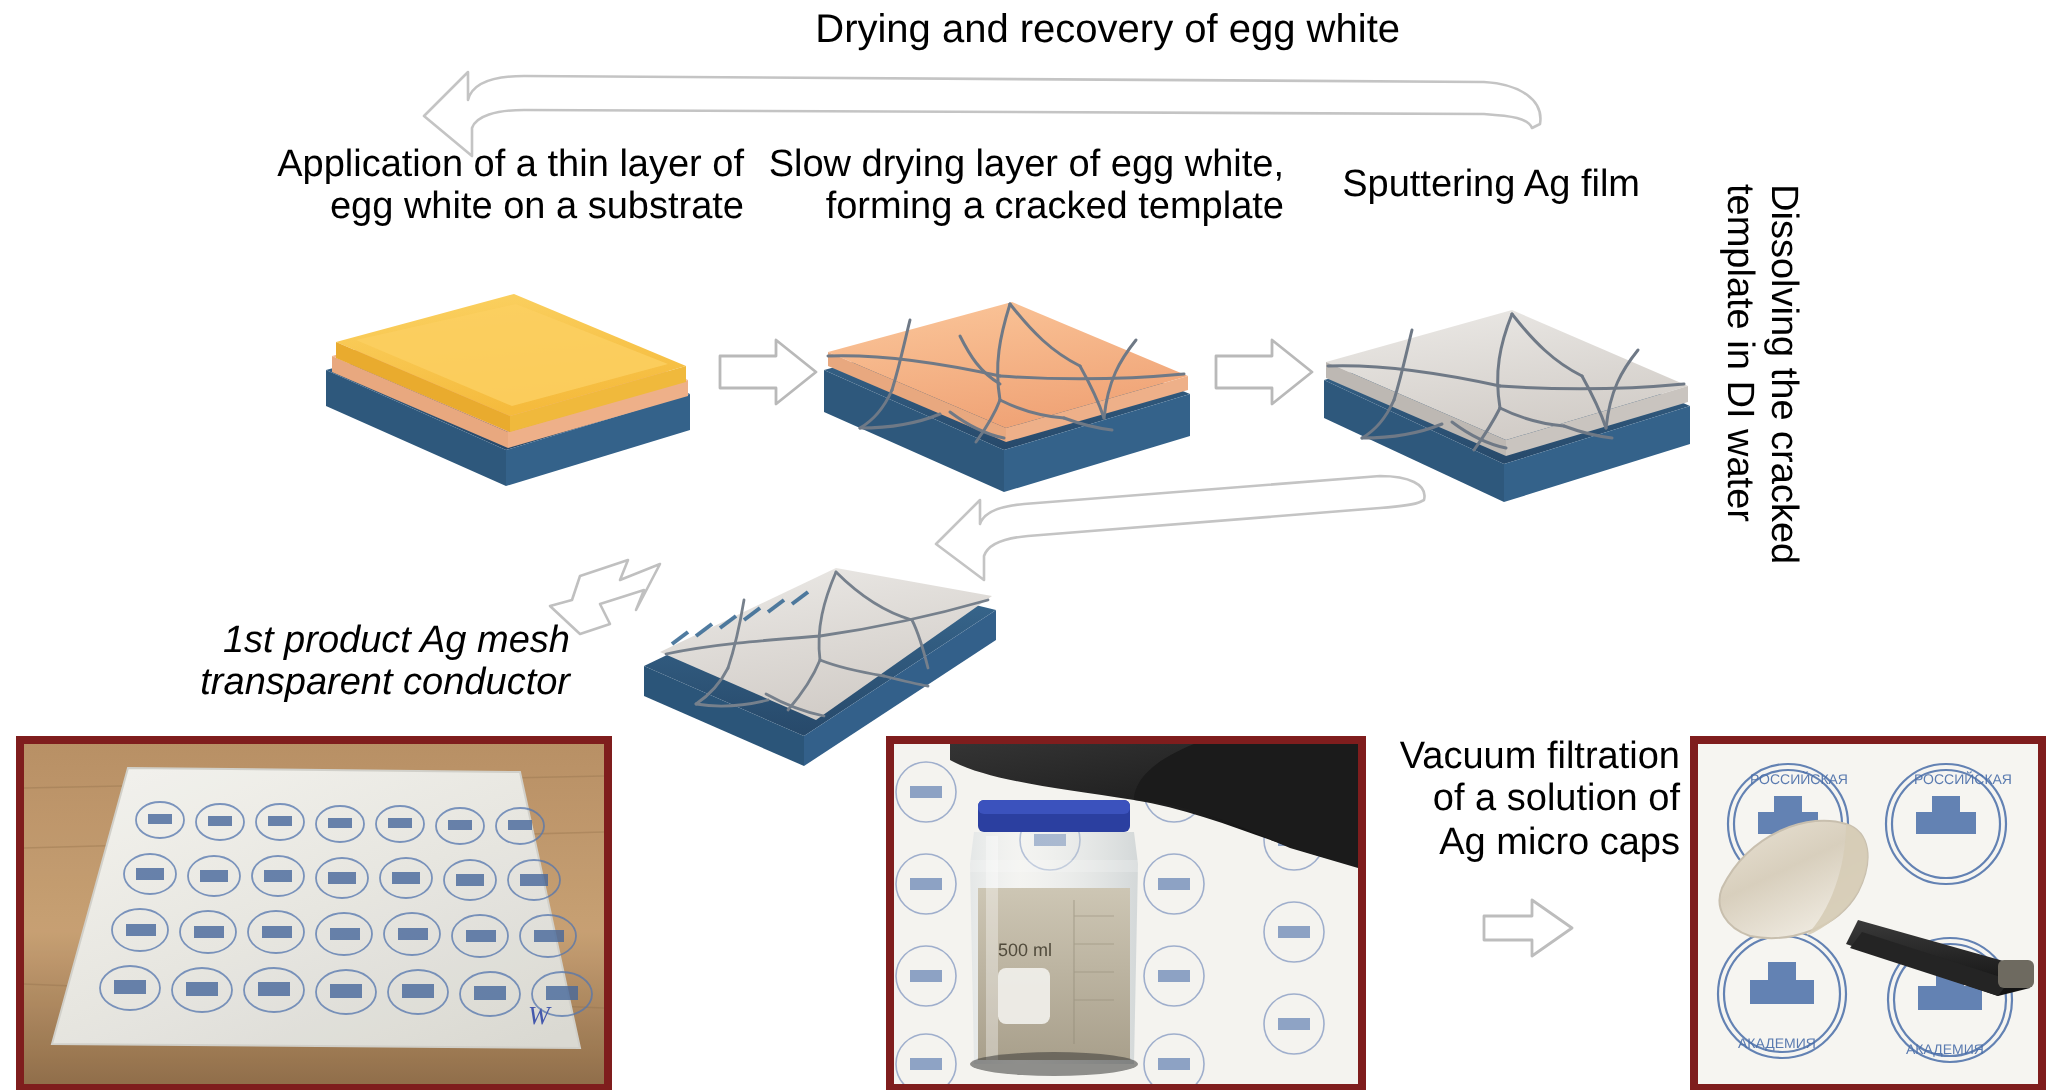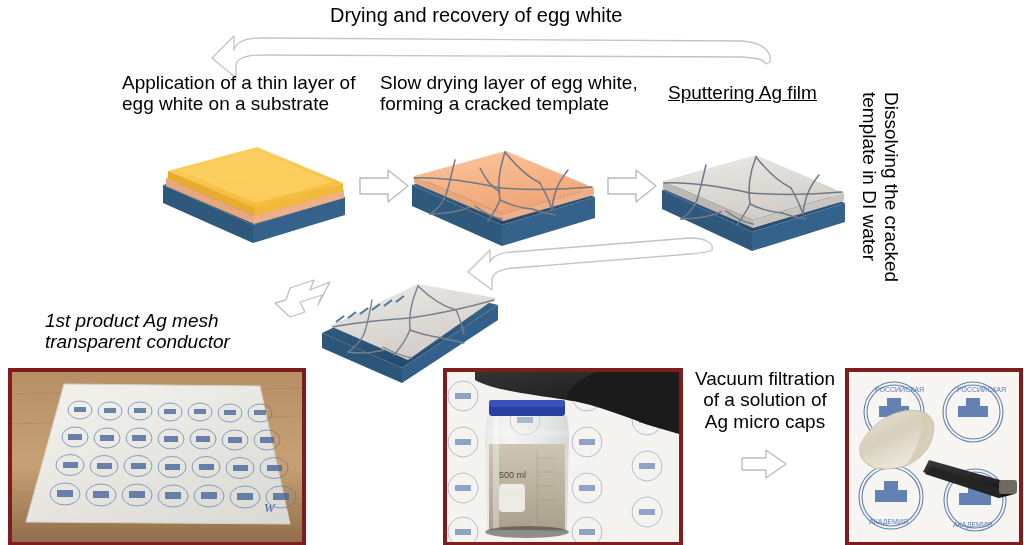--- a/index.html
+++ b/index.html
@@ -1,21 +1,21 @@
 <!DOCTYPE html>
 <html><head>
 <meta charset="utf-8">
 <style>
   html,body{margin:0;padding:0;background:#ffffff;}
   body{width:1024px;height:545px;position:relative;overflow:hidden;
        font-family:"Liberation Sans","DejaVu Sans",sans-serif;color:#000;}
   .stage{position:absolute;inset:0;}
-  .lbl{position:absolute;text-align:left;line-height:1.12;color:#000;
+  .lbl{position:absolute;text-align:right;line-height:1.12;color:#000;
        font-size:19px;white-space:pre-line;}
-  .lbl.left{text-align:center;}
+  .lbl.left{text-align:right;}
   .vert{position:absolute;font-size:19px;line-height:1.15;white-space:pre-line;
         transform-origin:left top;text-align:left;}
   .photo{position:absolute;border:4px solid #7f1d1d;background:#111;overflow:hidden;}
   .svgl{position:absolute;left:0;top:0;width:1024px;height:545px;overflow:visible;pointer-events:none;}
 </style>
 </head>
 <body>
 
 <div class="stage">
 
@@ -165,21 +165,21 @@
   </svg>
 
   <div class="lbl" style="left:330px;top:4px;width:370px;font-size:20px;">Drying and recovery of egg white</div>
 
   <div class="lbl" style="left:380px;top:72px;width:262px;">Slow drying layer of egg white,
 forming a cracked template</div>
 
   <div class="lbl" style="left:122px;top:72px;width:250px;">Application of a thin layer of
 egg white on a substrate</div>
 
-  <div class="lbl" style="left:668px;top:82px;width:180px;text-decoration:underline;">Sputtering Ag film</div>
+  <div class="lbl" style="left:640px;top:82px;width:180px;">Sputtering Ag film</div>
 
   <div class="vert" style="left:902px;top:92px;transform:rotate(90deg);width:250px;">Dissolving the cracked
 template in DI water</div>
 
   <div class="lbl" style="left:45px;top:310px;width:240px;font-style:italic;">1st product Ag mesh
 transparent conductor</div>
 
 
   <div class="lbl left" style="left:690px;top:368px;width:150px;">Vacuum filtration
 of a solution of

